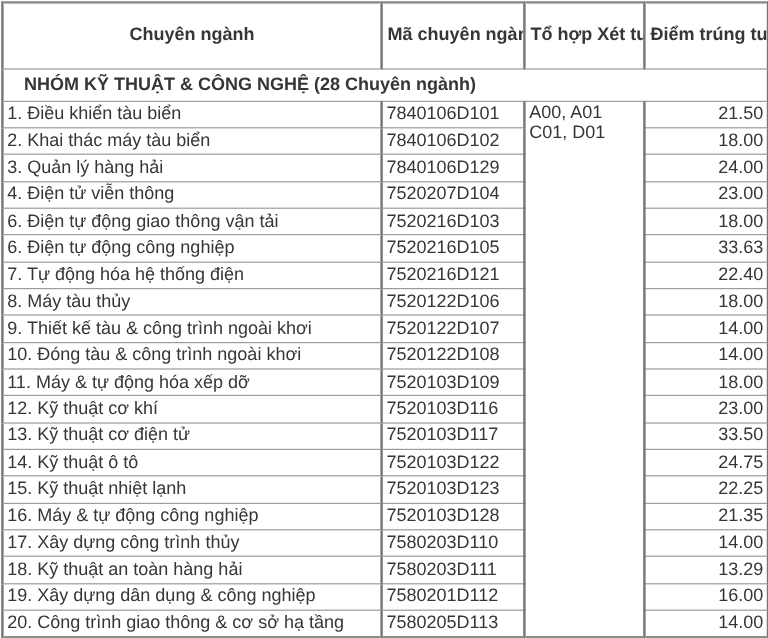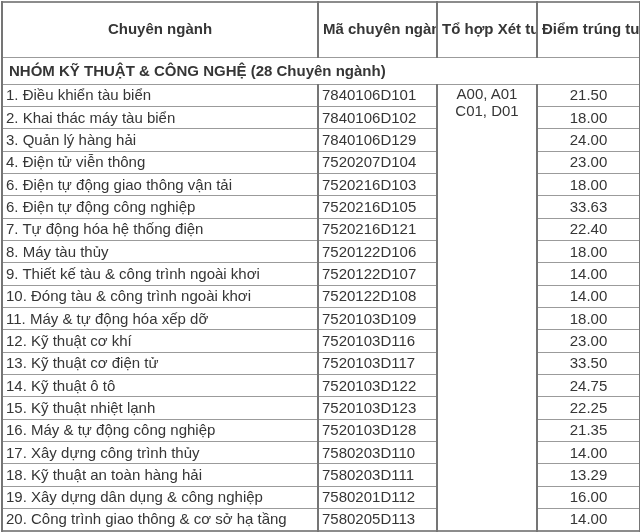--- a/index.html
+++ b/index.html
@@ -47,34 +47,33 @@
     vertical-align: middle;
     height: 55px;
     padding: 2px 4px;
     white-space: normal;
   }
   td.group-cell {
     font-weight: bold;
     font-size: 15px;
     text-align: left;
     height: 27px;
-    padding: 2px 2px 2px 6px;
+    padding: 2px 2px 2px 17px;
   }
   tr.data-row td {
     height: 22.35px;
     font-size: 15px;
     line-height: 20px;
     padding: 0 3px;
   }
   td.major { text-align: left; }
   td.code  { text-align: left; padding-left: 4px; }
-  td.score { text-align: center; }
+  td.score { text-align: right; }
   td.combo {
     vertical-align: top;
-    text-align: center;
     padding-top: 266px;
     font-size: 15px;
   }
   .combo-line { line-height: 17px; }
   .combo-line + .combo-line { }
 </style>
 </head>
 <body>
 
 <div class="table-wrap">

